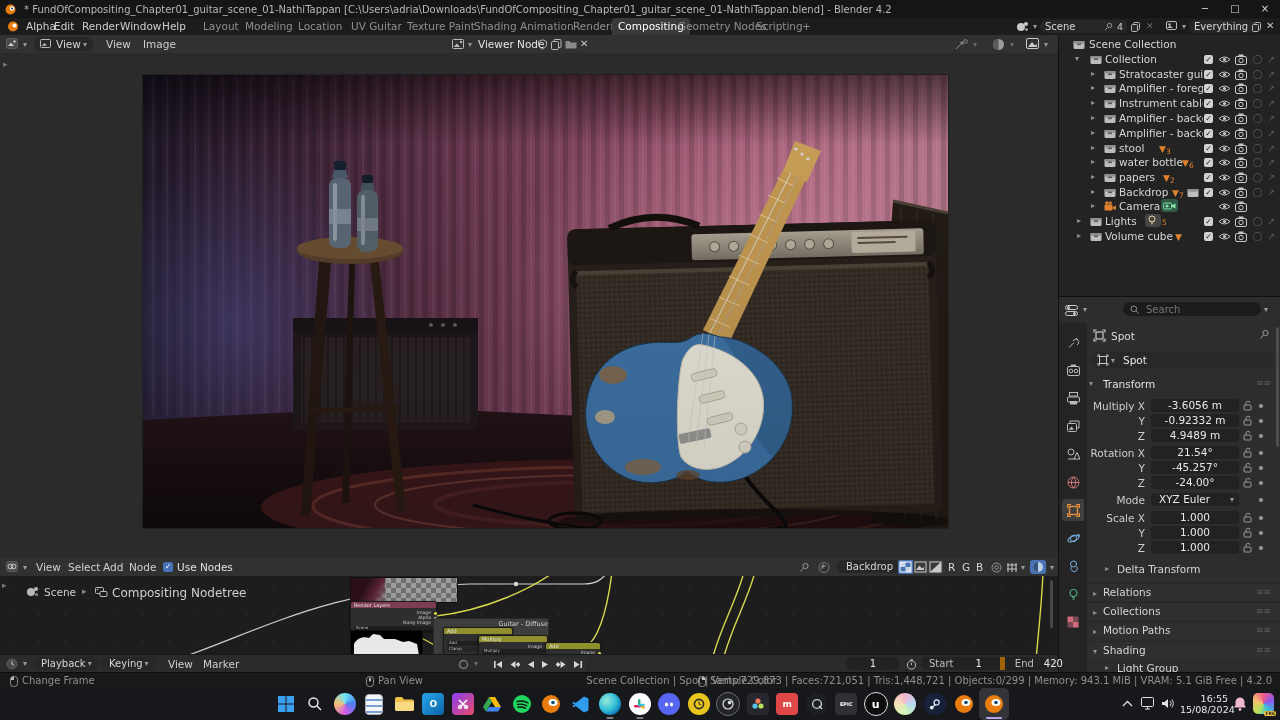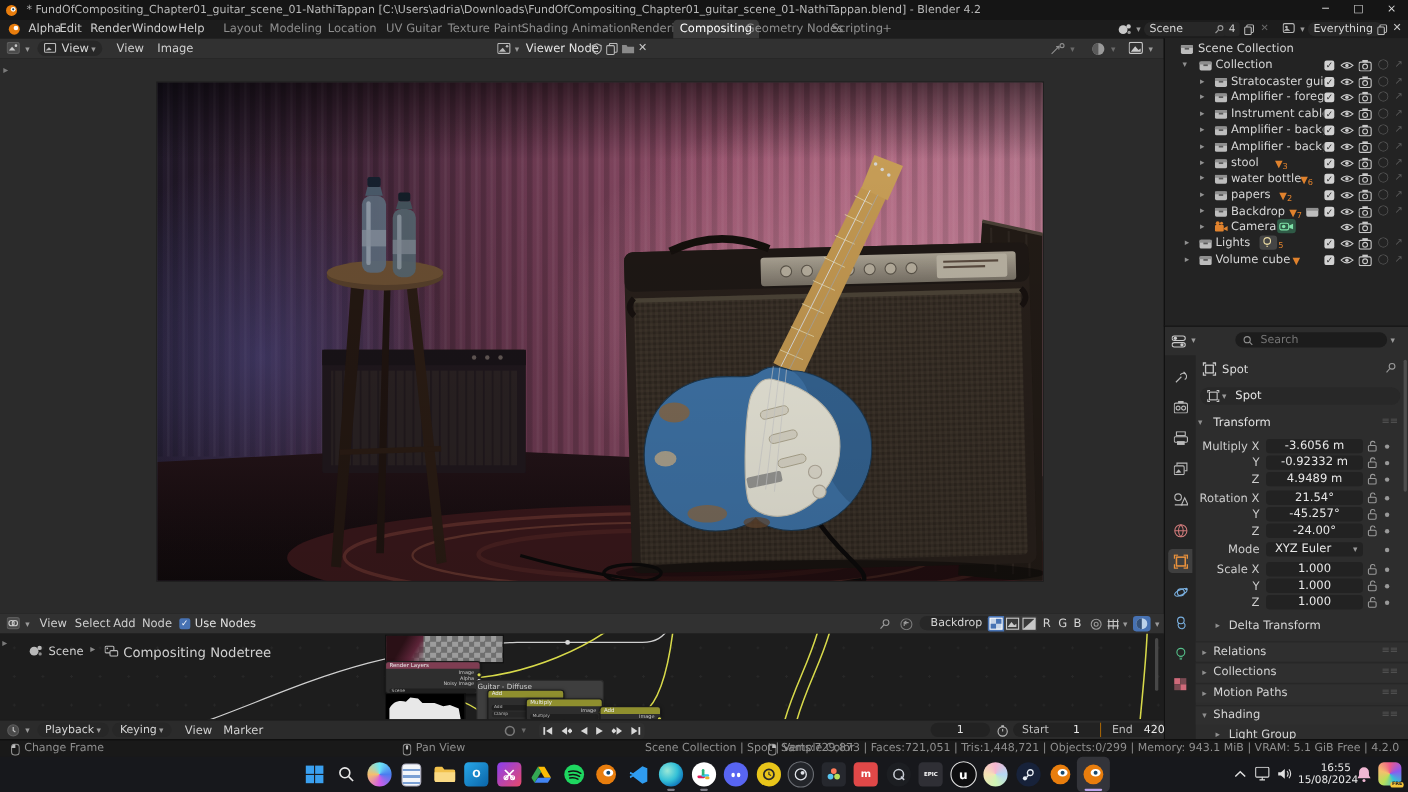--- a/index.html
+++ b/index.html
@@ -988,21 +988,21 @@
       <span class="nfield" style="top:24px? 0;top:23.5px">Scene</span>
     </div>
 
     <div class="abs" style="left:350px;top:54px;width:71px;height:24px;background:#000;border:1px solid #111">
       <svg width="71" height="24" viewBox="0 0 71 24">
           <path d="M3,24 V13 C6,7 12,5 18,7 L22,3 29,4 33,8 44,8 52,11 58,10 66,13 68,24 Z" fill="#e8e8e8"></path>
         </svg>
     </div>
 
     <div class="abs" style="left:433px;top:42px;width:114px;height:36px;background:#3e3e3e;border-radius:3px;border:1px solid #2a2a2a">
-      <div style="text-align:left;font-size:6.5px;color:#d2d2d2;margin-top:1px">Guitar - Diffuse</div>
+      <div style="text-align:right;font-size:6.5px;color:#d2d2d2;margin-top:1px">Guitar - Diffuse</div>
     </div>
     <div class="node" style="left:443px;top:51px;width:68px;height:27px">
       <div class="node-h nh-olive">Add</div>
       <span class="nsock" style="top:8px">Image</span>
         <span class="ndot" style="top:9px"></span>
       <span class="nfield" style="top:13px">Add</span>
       <span class="nfield" style="top:19px;background:#262626">Clamp</span>
     </div>
     <div class="node" style="left:478px;top:59px;width:68px;height:19px">
       <div class="node-h nh-olive">Multiply</div>
@@ -1064,21 +1064,21 @@
     </div>
     <div class="tl-field" style="left:846px;width:54px">1</div>
     <svg class="abs" style="left:906px;top:4px" width="11" height="11">
         <circle cx="5.5" cy="6" r="4.2" fill="none" stroke="#b9b9b9"></circle>
         <rect x="4.3" y="0.3" width="2.4" height="1.6" fill="#b9b9b9"></rect>
         <path d="M5.5,6 V3.8" stroke="#b9b9b9"></path>
       </svg>
     <div class="tl-field" style="left:921px;width:128px;display:flex;padding:0 8px;box-sizing:border-box">
       <span style="color:#bdbdbd">Start</span>
       <span style="margin-left:22px;color:#ececec">1</span>
-      <span style="margin-left:18px;border-left:1px solid #a16207;padding-left:10px;color:#bdbdbd">End</span>
+      <span style="margin-left:18px;border-left:5px solid #a16207;padding-left:10px;color:#bdbdbd">End</span>
       <span style="margin-left:10px;color:#ececec">420</span>
     </div>
   </div>
 
   <div id="statusbar" class="abs">
     <svg class="abs" style="left:10px;top:3px" width="8" height="11">
         <rect x="0.5" y="0.5" width="7" height="10" rx="3" fill="none" stroke="#8f8f8f"></rect>
         <path d="M0.5,4 C0.5,1.5 2,0.5 4,0.5 V4 Z" fill="#bdbdbd"></path>
       </svg>
     <span class="abs" style="left:22px">Change Frame</span>

